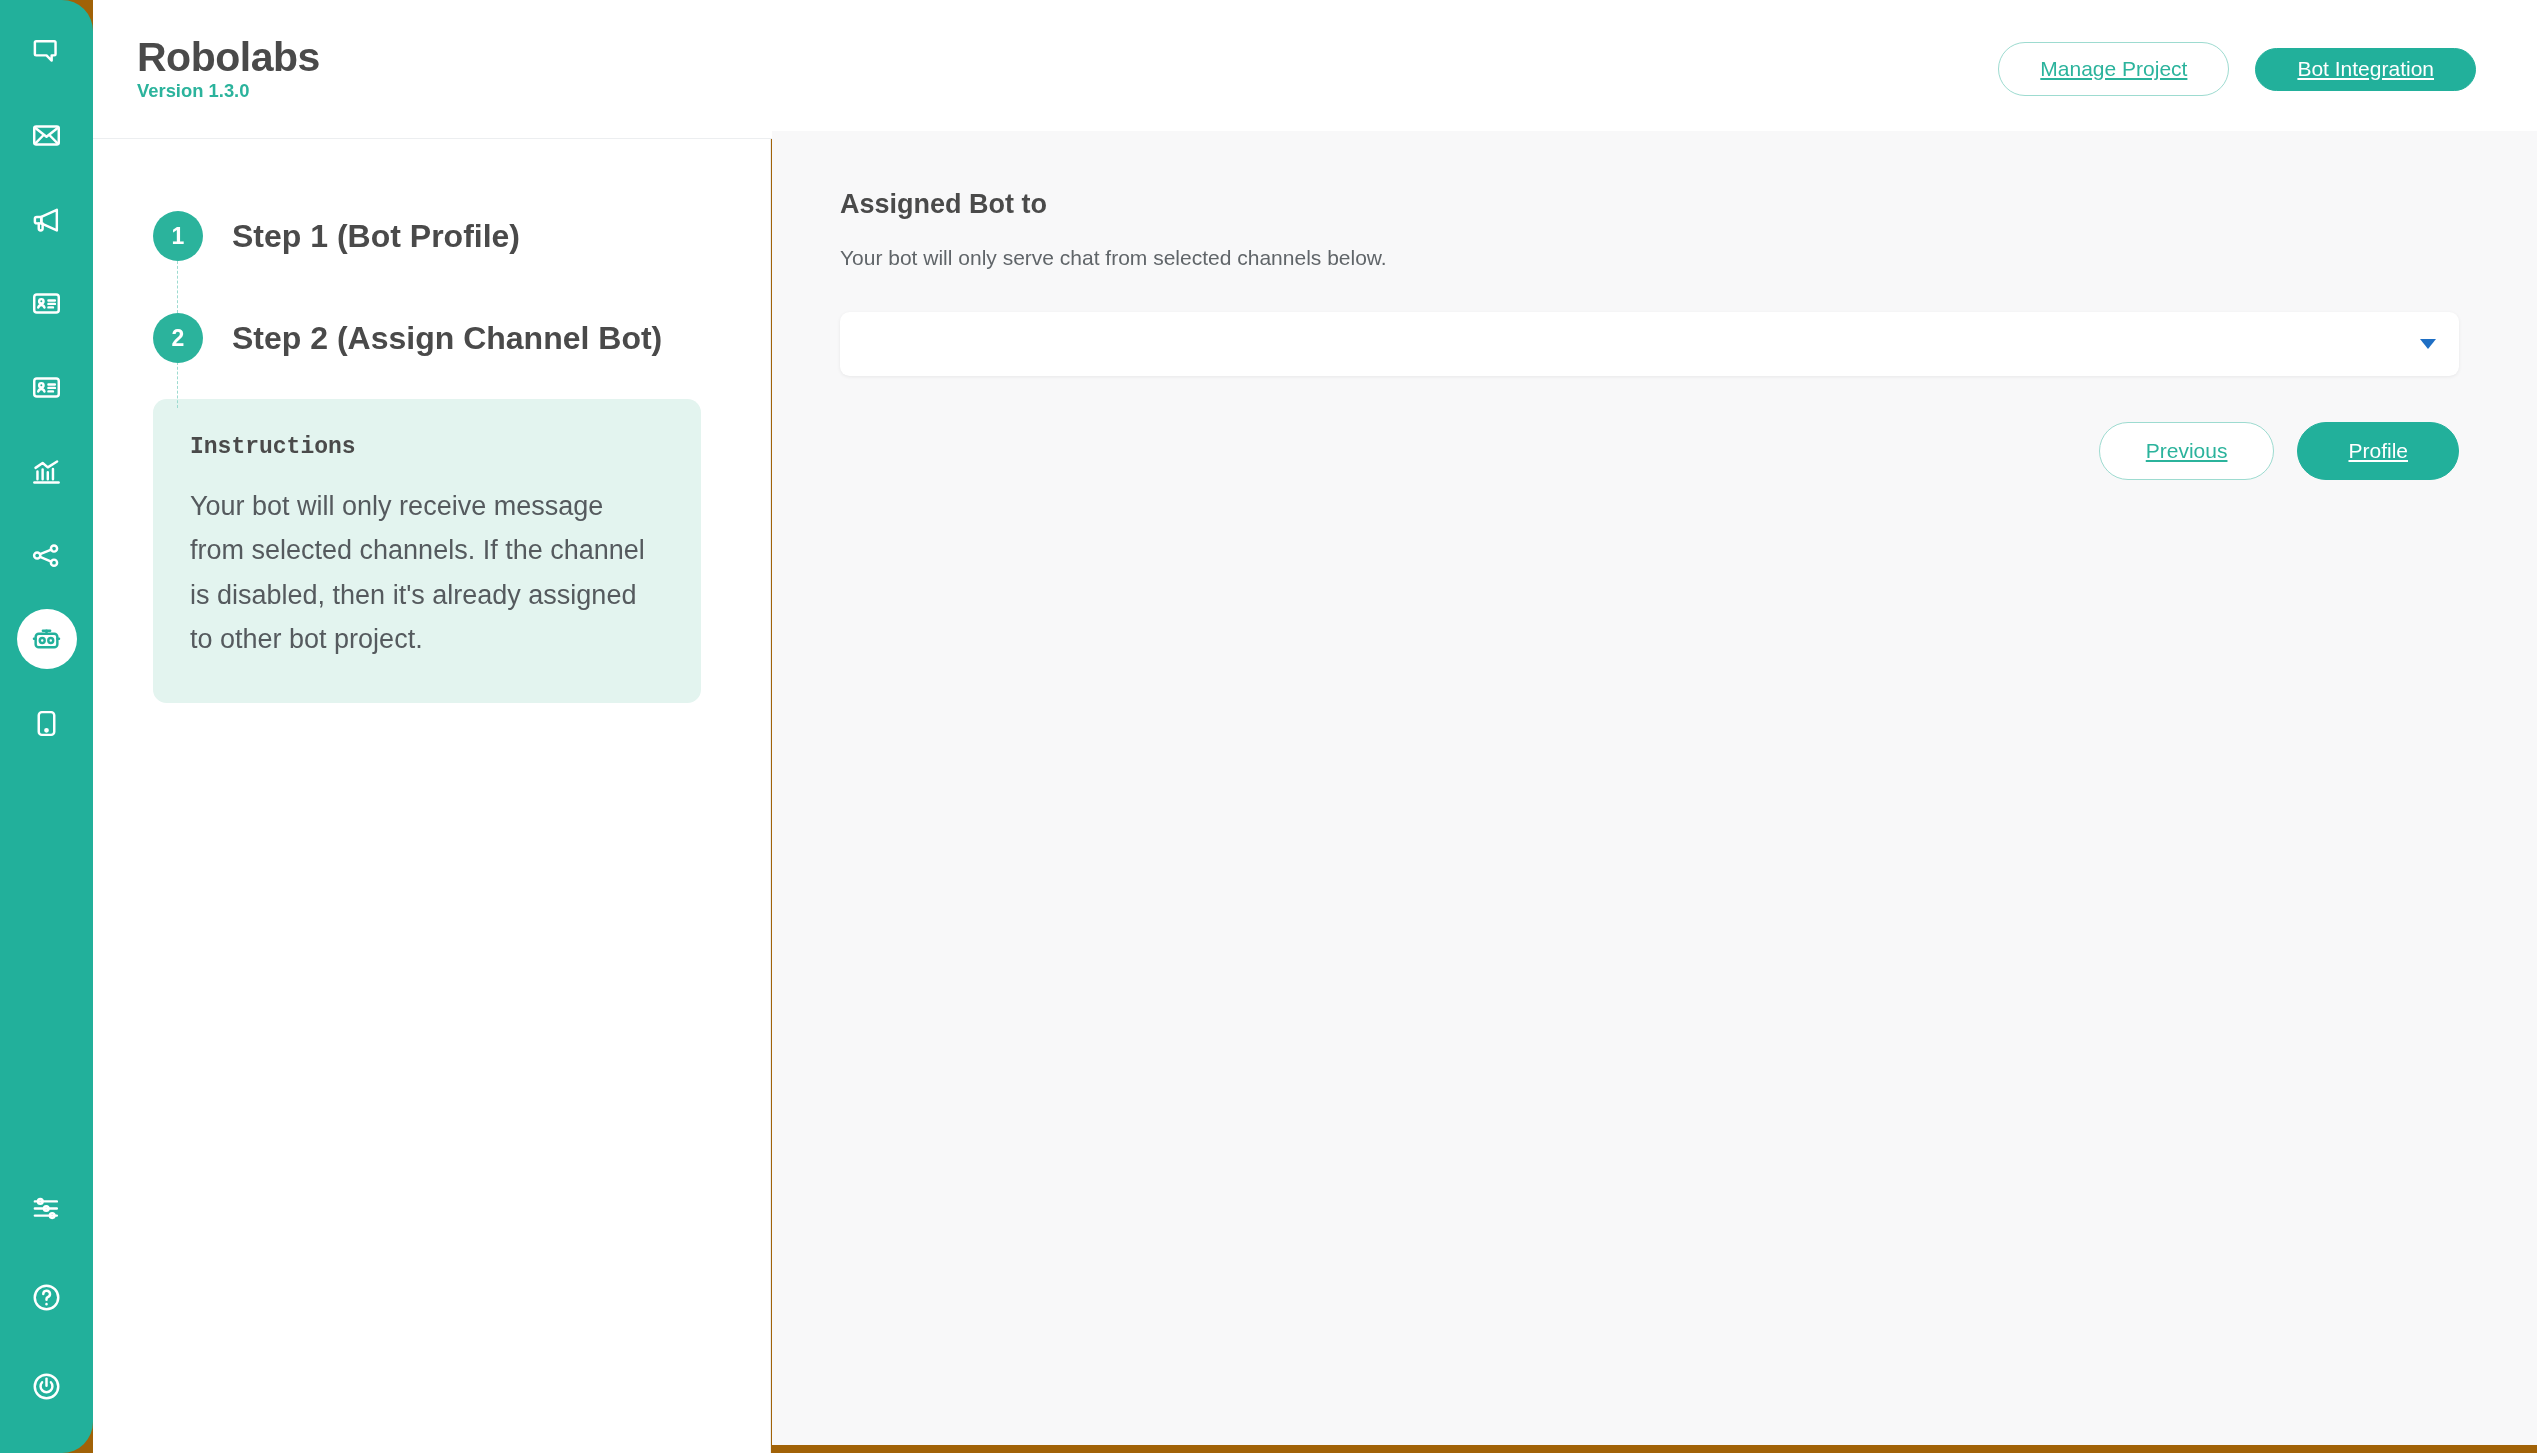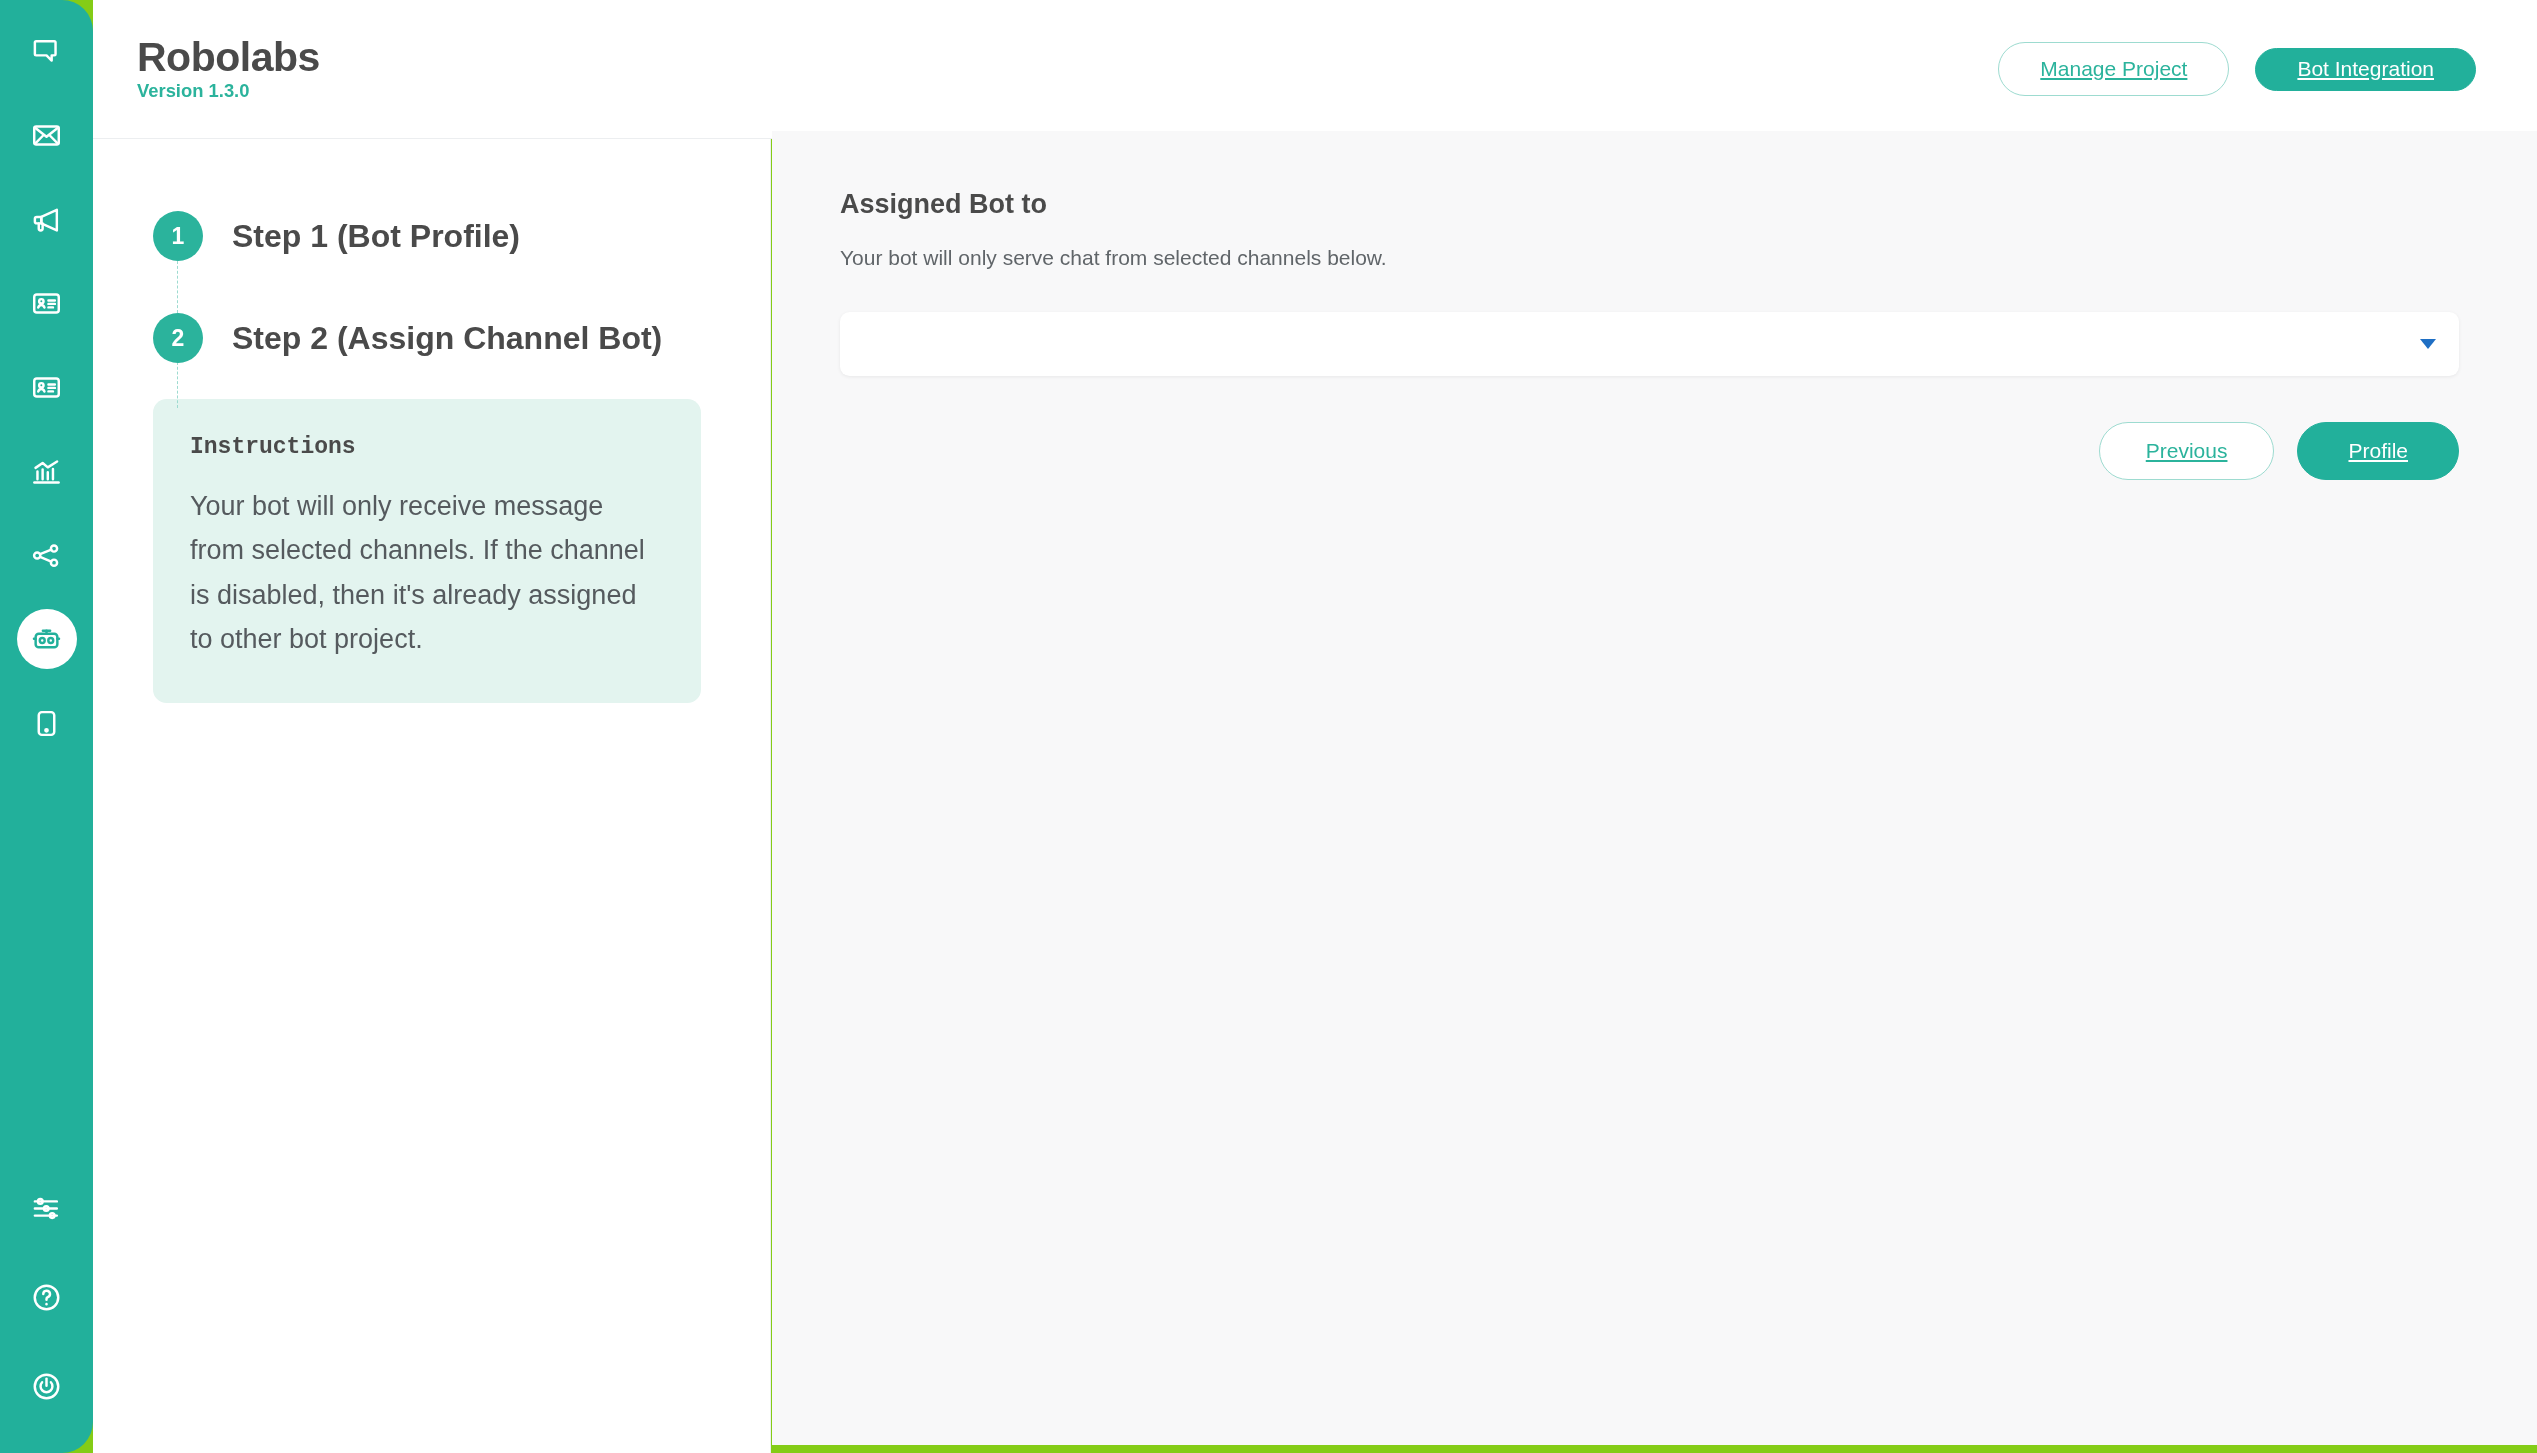--- a/index.html
+++ b/index.html
@@ -8,21 +8,21 @@
     height: 1453px;
     overflow: hidden;
     background: #ffffff;
     font-family: "Liberation Sans", sans-serif;
   }
 
   .app {
     position: relative;
     width: 2538px;
     height: 1453px;
-    background: #84cc16;
+    background: #a16207;
   }
 
   
   .sidebar {
     position: absolute;
     left: 0; top: 0;
     width: 93px;
     height: 1453px;
     background: #22b09b;
     border-top-right-radius: 31px;

